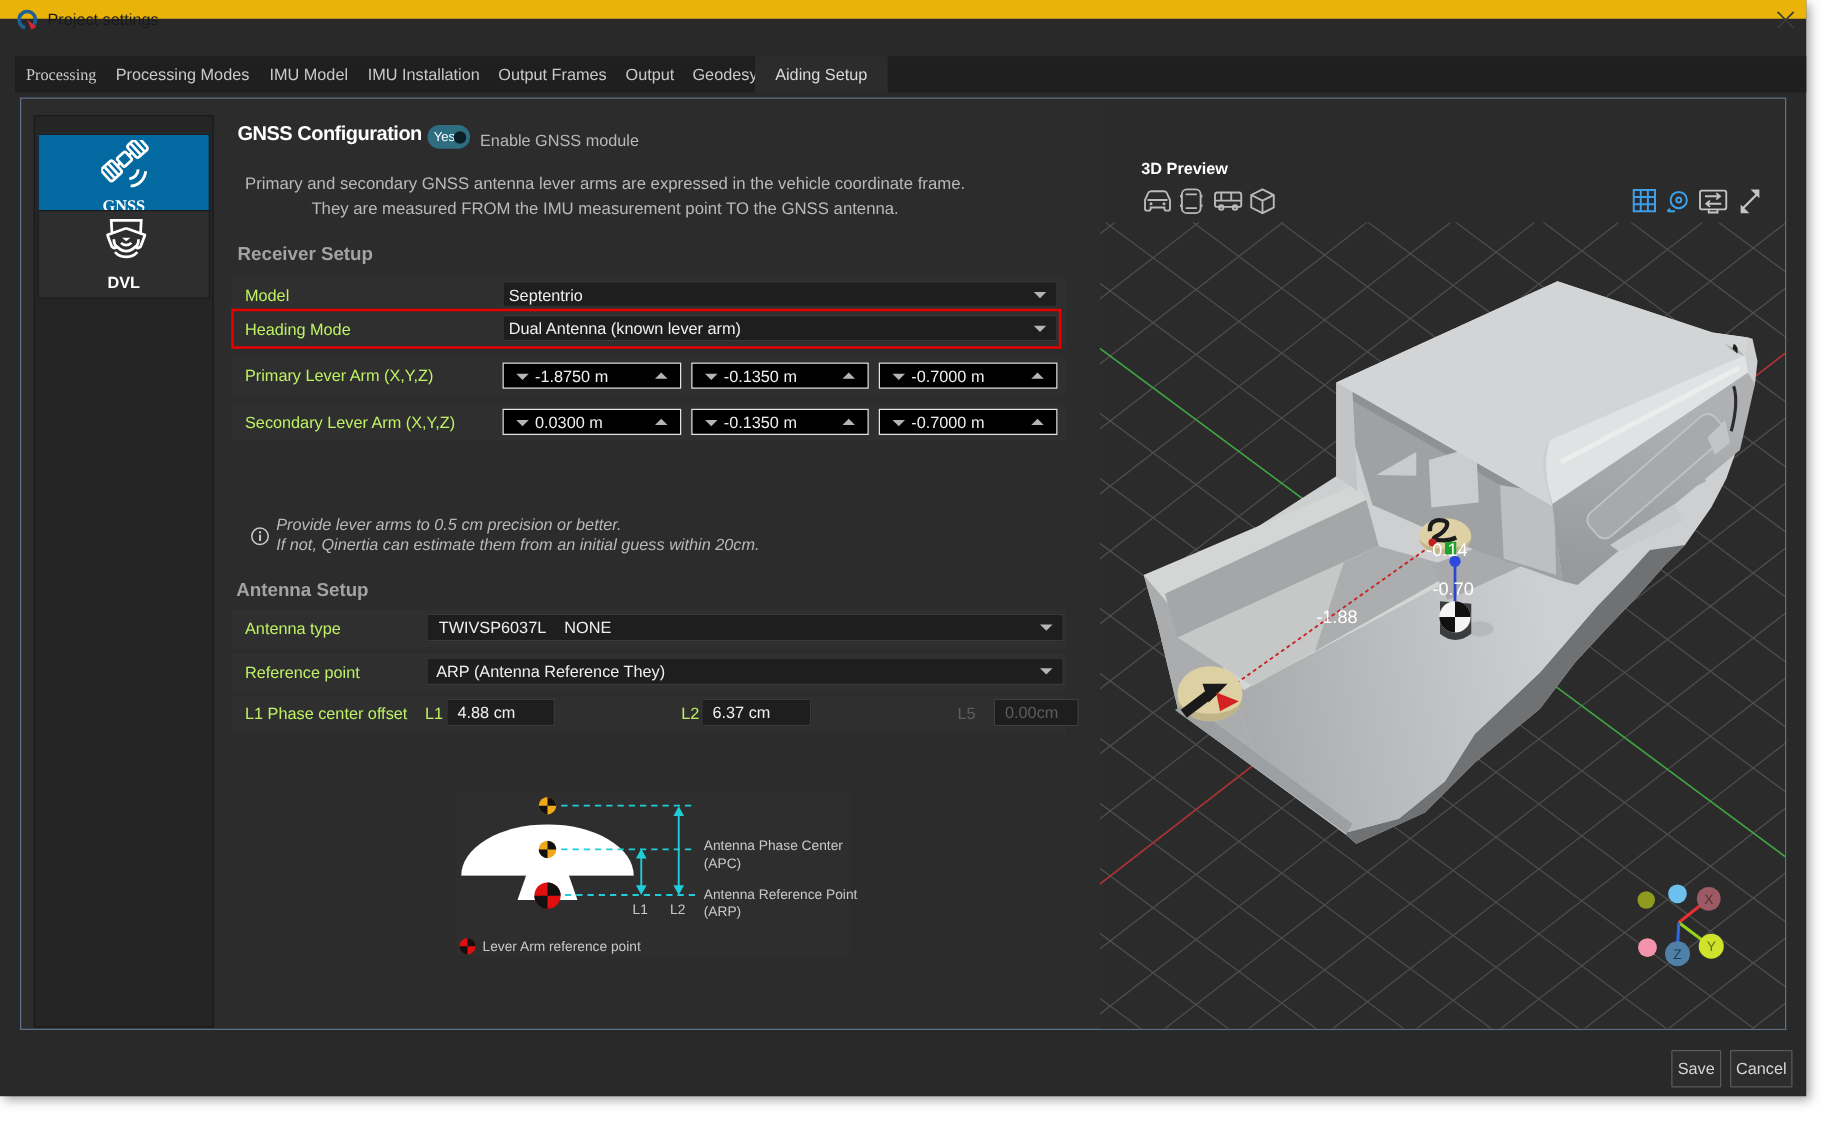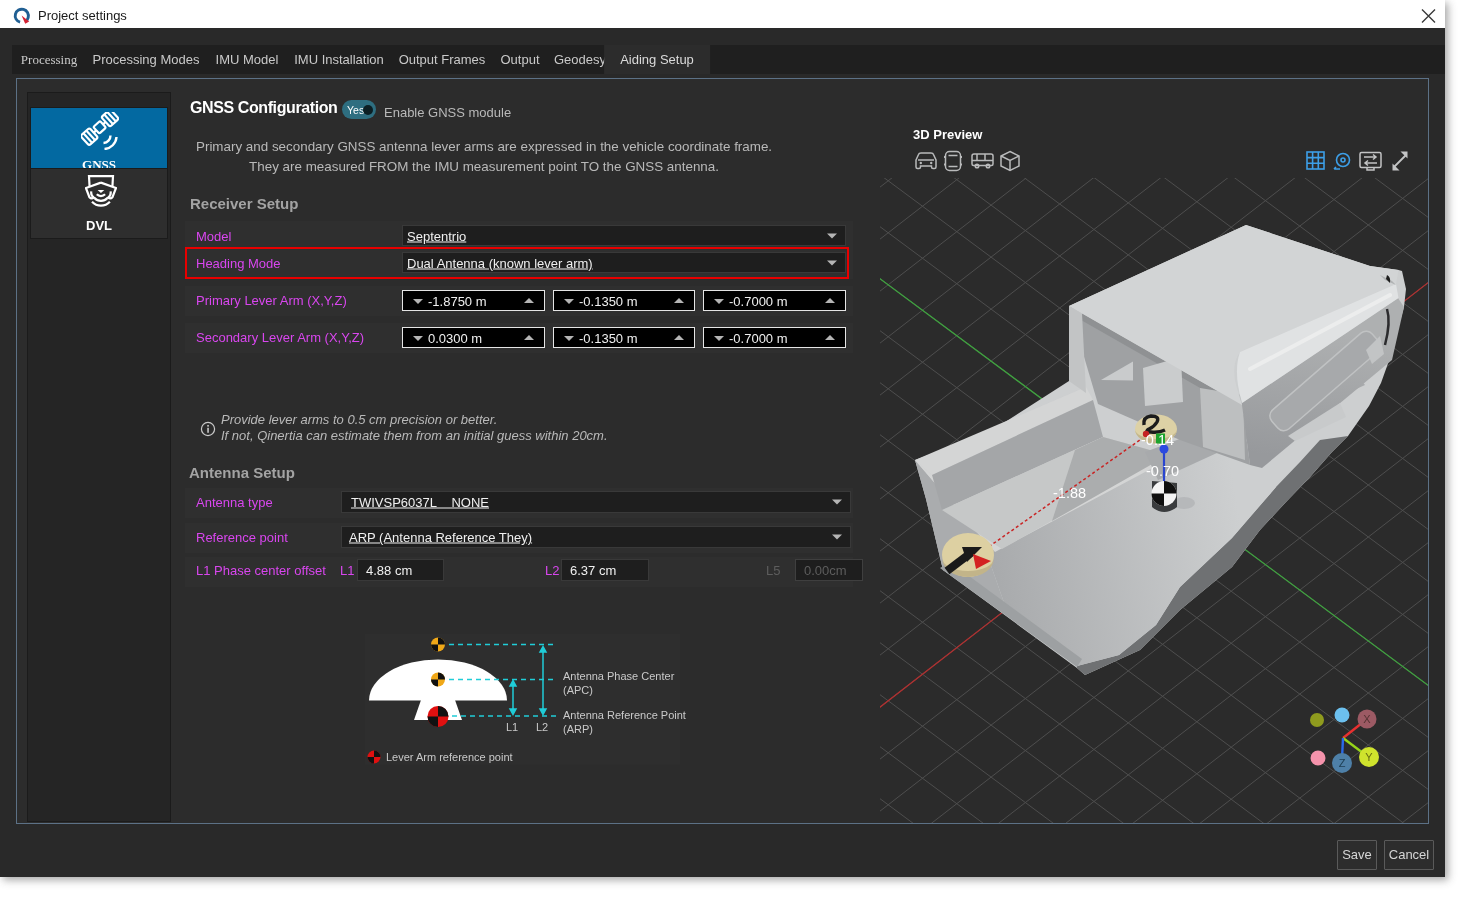--- a/index.html
+++ b/index.html
@@ -1,37 +1,37 @@
 <!DOCTYPE html>
 <html><head>
 <meta charset="utf-8">
 <style>
 * { margin:0; padding:0; box-sizing:border-box; }
 html,body { width:1465px; height:900px; background:#ffffff; font-family:"Liberation Sans",sans-serif; overflow:hidden; }
 #dialog { position:absolute; left:0; top:0; width:1445px; height:877px; background:#292929; box-shadow:3px 3px 8px rgba(60,60,60,0.45); }
-#titlebar { position:absolute; left:0; top:0; width:1445px; height:28px; background:#ffffff; }
+#titlebar { position:absolute; left:0; top:0; width:1445px; height:15px; background:#eab308; }
 #titletext { position:absolute; left:38px; top:8px; font-size:13px; color:#1a1a1a; }
 #tabstrip { position:absolute; left:12px; top:45px; width:1433px; height:29px; background:#1f1f1f; }
 .tab { position:absolute; top:0; height:29px; line-height:29px; color:#c9c9c9; font-size:13px; white-space:nowrap; transform:translateX(-50%); }
 .tab.active { background:#2c2c2c; color:#dadada; padding:0 16px; }
 #panel { position:absolute; left:16px; top:78px; width:1413px; height:746px; background:#2c2c2c; border:1px solid #5c7186; }
 
 #sidebar { position:absolute; left:10px; top:13px; width:144px; height:730px; background:#252525; border:1px solid #1b1b1b; }
 .sideitem { position:absolute; left:2px; width:138px; border:1px solid #1b1b1b; }
 #gnssitem { top:14px; height:72px; background:#0369a1;font-family:Liberation Serif, serif; }
 #dvlitem { top:75px; height:71px; background:#2e2e2e; }
 .sidelabel { position:absolute; left:0; width:100%; text-align:center; color:#fff; font-weight:bold; font-size:13px; }
 
 .h1 { position:absolute; color:#fff; font-weight:bold; font-size:16px; letter-spacing:-0.4px; }
 .h2 { position:absolute; color:#a3a3a3; font-weight:bold; font-size:15px; }
 .desc { position:absolute; color:#b9b9b9; font-size:13.4px; line-height:19px; }
-.flabel { position:absolute; color:#d946ef; font-size:13px; }
+.flabel { position:absolute; color:#bef264; font-size:13px; }
 .rowbg { position:absolute; left:168px; background:#2f2f2f; height:30px; width:668px; }
 .dd { position:absolute; background:#1e1e1e; border:1px solid #393939; color:#f0f0f0; font-size:13px; }
-.dd .txt { position:absolute; left:4px; top:50%; transform:translateY(-50%); white-space:nowrap;text-decoration:underline; }
+.dd .txt { position:absolute; left:4px; top:50%; transform:translateY(-50%); white-space:nowrap; }
 .dd .arr { position:absolute; right:8px; top:50%; transform:translateY(-50%); width:0; height:0; border-left:5px solid transparent; border-right:5px solid transparent; border-top:5px solid #b5b5b5; }
 .spin { position:absolute; background:#000000; border:1px solid #e5e5e5; color:#f0f0f0; font-size:13px; }
 .spin .val { position:absolute; left:25px; top:50%; transform:translateY(-50%); white-space:nowrap; }
 .spin .dn { position:absolute; left:10px; top:50%; transform:translateY(-40%); width:0; height:0; border-left:5px solid transparent; border-right:5px solid transparent; border-top:5px solid #b5b5b5; }
 .spin .up { position:absolute; right:10px; top:50%; transform:translateY(-60%); width:0; height:0; border-left:5px solid transparent; border-right:5px solid transparent; border-bottom:5px solid #b5b5b5; }
 .inp { position:absolute; background:#1e1e1e; border:1px solid #393939; color:#f0f0f0; font-size:13px; }
 .inp .txt { position:absolute; left:8px; top:50%; transform:translateY(-50%); }
 #redbox { position:absolute; border:2px solid #e80000; }
 
 .btn { position:absolute; top:840px; height:30px; background:#2d2d2d; border:1px solid #5a5a5a; color:#d6d6d6; font-size:13px; text-align:center; line-height:28px; border-radius:1px; }

